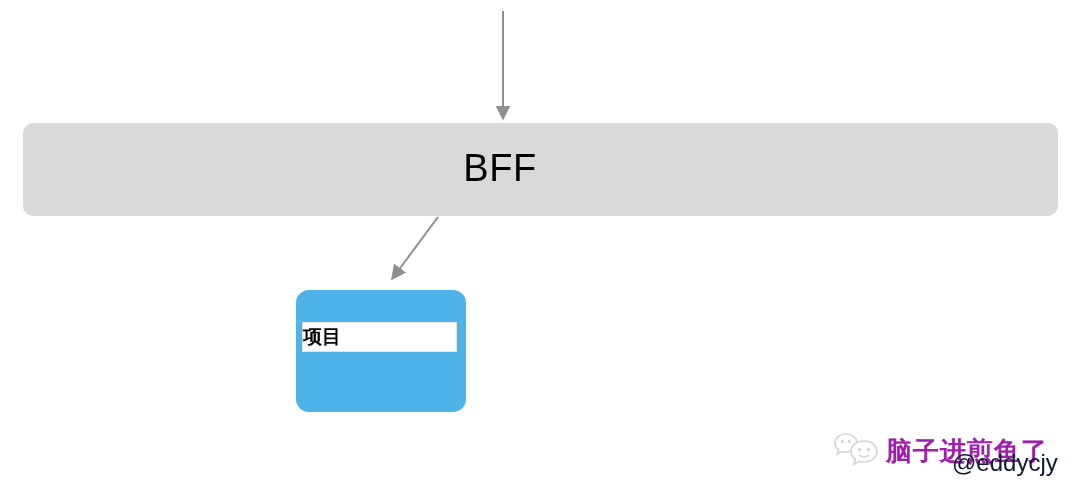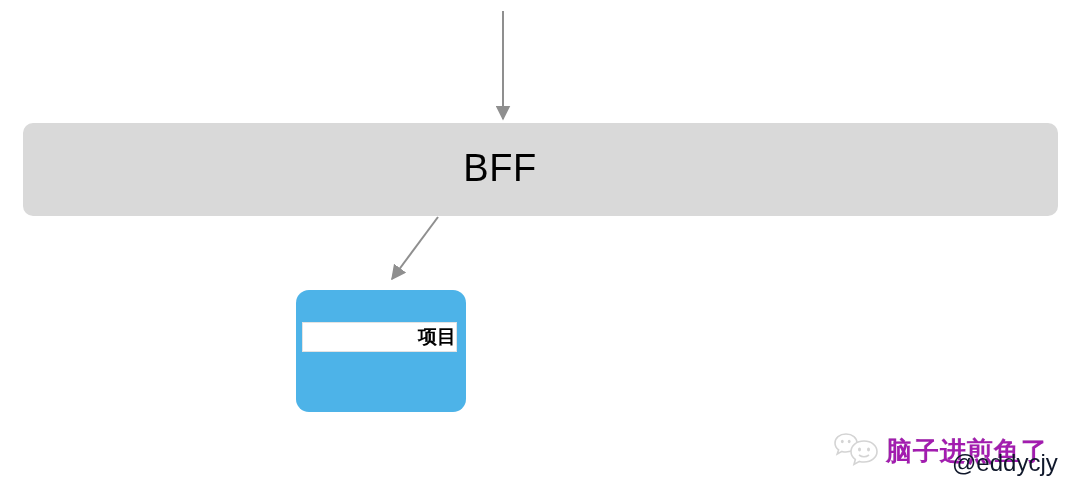--- a/index.html
+++ b/index.html
@@ -45,21 +45,21 @@
     box-sizing: border-box;
     padding-top: 32px;
   }
   .service-item {
     position: absolute;
     left: 6px;
     width: 155px; height: 30px;
     background: #ffffff;
     border: 1px solid #e3e3e3;
     box-sizing: border-box;
-    text-align: right;
+    text-align: left;
     font-size: 19px;
     font-weight: bold;
     line-height: 28px;
     color: #000000;
   }
   .service-item.item-0 { top: 32px; }
   .service-item.item-1 { top: 71px; }
   
   .watermark {
     position: absolute;

